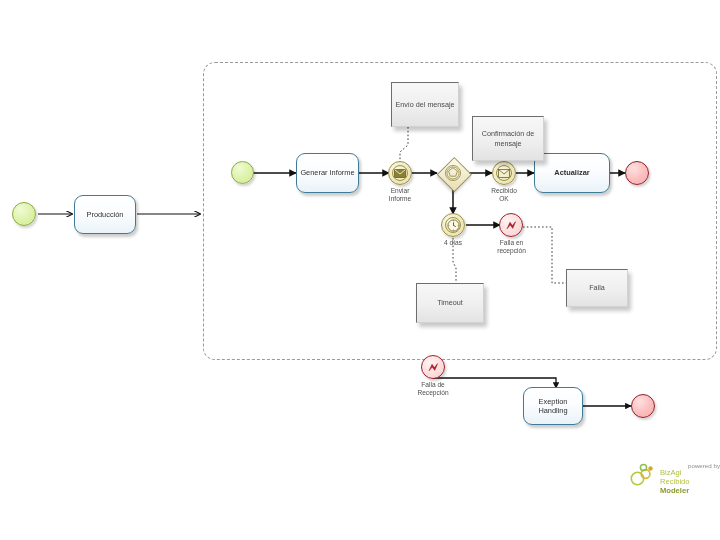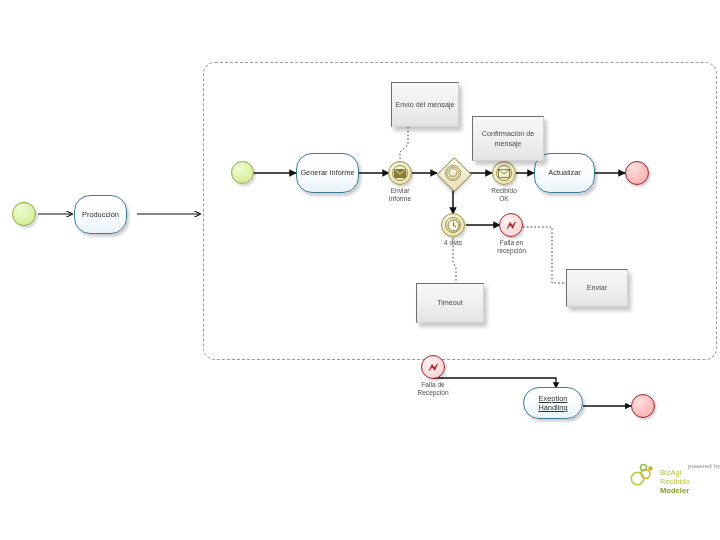--- a/index.html
+++ b/index.html
@@ -32,21 +32,21 @@
   
   .subprocess-box {
     border: 1.6px dashed #9a9a9a;
     border-radius: 12px;
     background: transparent;
   }
 
   
   .task {
     border: 1.3px solid #3d7b96;
-    border-radius: 16px;
+    border-radius: 9px;
     background: linear-gradient(to bottom, #ffffff 0%, #fbfdff 45%, #eaf3f9 100%);
     box-shadow: 2px 2.5px 3px rgba(0,0,0,0.20);
     display: flex;
     align-items: center;
     justify-content: center;
     text-align: center;
     font-size: 7.4px;
     line-height: 9.5px;
     color: #2f2f2f;
     padding: 2px;
@@ -185,21 +185,21 @@
     <path d="M 453 238 L 453 262 L 456 268 L 456 283" stroke="#3a3a3a" stroke-width="1" fill="none" stroke-dasharray="1.6,2.2"></path>
 
     <path d="M 523 227 L 552 227 L 552 283 L 568 283" stroke="#3a3a3a" stroke-width="1" fill="none" stroke-dasharray="1.6,2.2"></path>
 
     <path d="M 433 378 L 556 378 L 556 388" stroke="#111" stroke-width="1.3" fill="none" marker-end="url(#arrow)"></path>
     <line x1="583" y1="406" x2="631" y2="406" stroke="#111" stroke-width="1.3" marker-end="url(#arrow)"></line>
   </svg>
 
   <div class="node ev ev-start" style="left:12px; top:202px; width:24px; height:24px;"></div>
 
-  <div class="node task" style="left:74px; top:195px; width:53px; height:39px;">
+  <div class="node task" style="left:74px; top:195px; width:62px; height:39px;">
     <span>Producción</span>
   </div>
 
   <div class="node subprocess-box" style="left:203px; top:62px; width:514px; height:298px;"></div>
 
   <div class="node ev ev-start" style="left:231px; top:161px; width:23px; height:23px;"></div>
 
   <div class="node task" style="left:296px; top:153px; width:63px; height:40px;">
     <span>Generar
 Informe</span>
@@ -227,21 +227,21 @@
   <div class="node ev ev-msg-catch" style="left:492px; top:161px; width:24px; height:24px;">
     <div class="ev-inner-ring"></div>
     <svg width="12" height="9" viewBox="0 0 12 9">
       <rect x="0.5" y="0.5" width="11" height="8" fill="none" stroke="#6b6327" stroke-width="0.8"></rect>
       <path d="M 0.5 0.5 L 6 5 L 11.5 0.5" fill="none" stroke="#6b6327" stroke-width="0.8"></path>
     </svg>
   </div>
   <div class="ev-label" style="left:478px; top:187px; width:52px;">Recibido
 OK</div>
 
-  <div class="node task" style="left:534px; top:153px; width:61px; height:40px;">
+  <div class="node task" style="left:534px; top:153px; width:76px; height:40px;font-weight:bold;">
     <span>Actualizar</span>
   </div>
 
   <div class="node ev ev-end" style="left:625px; top:161px; width:24px; height:24px;"></div>
 
   <div class="node ev ev-timer" style="left:441px; top:213px; width:24px; height:24px;">
     <div class="ev-inner-ring"></div>
     <svg width="13" height="13" viewBox="0 0 13 13">
       <circle cx="6.5" cy="6.5" r="5.6" fill="#fbf8e4" stroke="#6b6327" stroke-width="0.8"></circle>
       <line x1="6.5" y1="1.3" x2="6.5" y2="2.4" stroke="#6b6327" stroke-width="0.6"></line>
@@ -270,32 +270,32 @@
   <div class="node annot" style="left:472px; top:80px; width:72px; height:45px;margin-top:36px;">
     <span>Confirmación de
 mensaje</span>
   </div>
 
   <div class="node annot" style="left:416px; top:283px; width:68px; height:40px;">
     <span>Timeout</span>
   </div>
 
   <div class="node annot" style="left:566px; top:269px; width:62px; height:38px;">
-    <span>Enviar</span>
+    <span>Falla</span>
   </div>
 
   <div class="node ev ev-error" style="left:421px; top:355px; width:24px; height:24px;">
     <svg width="13" height="13" viewBox="0 0 13 13">
       <path d="M 2 9.8 L 5.0 3.2 L 7.4 6.6 L 10.6 2.6 L 7.8 9.4 L 5.2 6.1 Z" fill="#b3222c" stroke="#8e1d26" stroke-width="0.5"></path>
     </svg>
   </div>
   <div class="ev-label" style="left:404px; top:381px; width:58px;">Falla de
 Recepción</div>
 
-  <div class="node task" style="left:523px; top:387px; width:60px; height:32px;text-decoration:underline;">
+  <div class="node task" style="left:523px; top:387px; width:60px; height:38px;">
     <span>Exeption
 Handling</span>
   </div>
 
   <div class="node ev ev-end" style="left:631px; top:394px; width:24px; height:24px;"></div>
 
   <div class="brand" style="left:630px; top:462px;">
     <svg width="26" height="26" viewBox="0 0 26 26">
       <circle cx="7.5" cy="16.5" r="6.2" fill="none" stroke="#b9c73f" stroke-width="1.6"></circle>
       <circle cx="15.5" cy="12" r="4.4" fill="none" stroke="#d9b93a" stroke-width="1.6"></circle>

